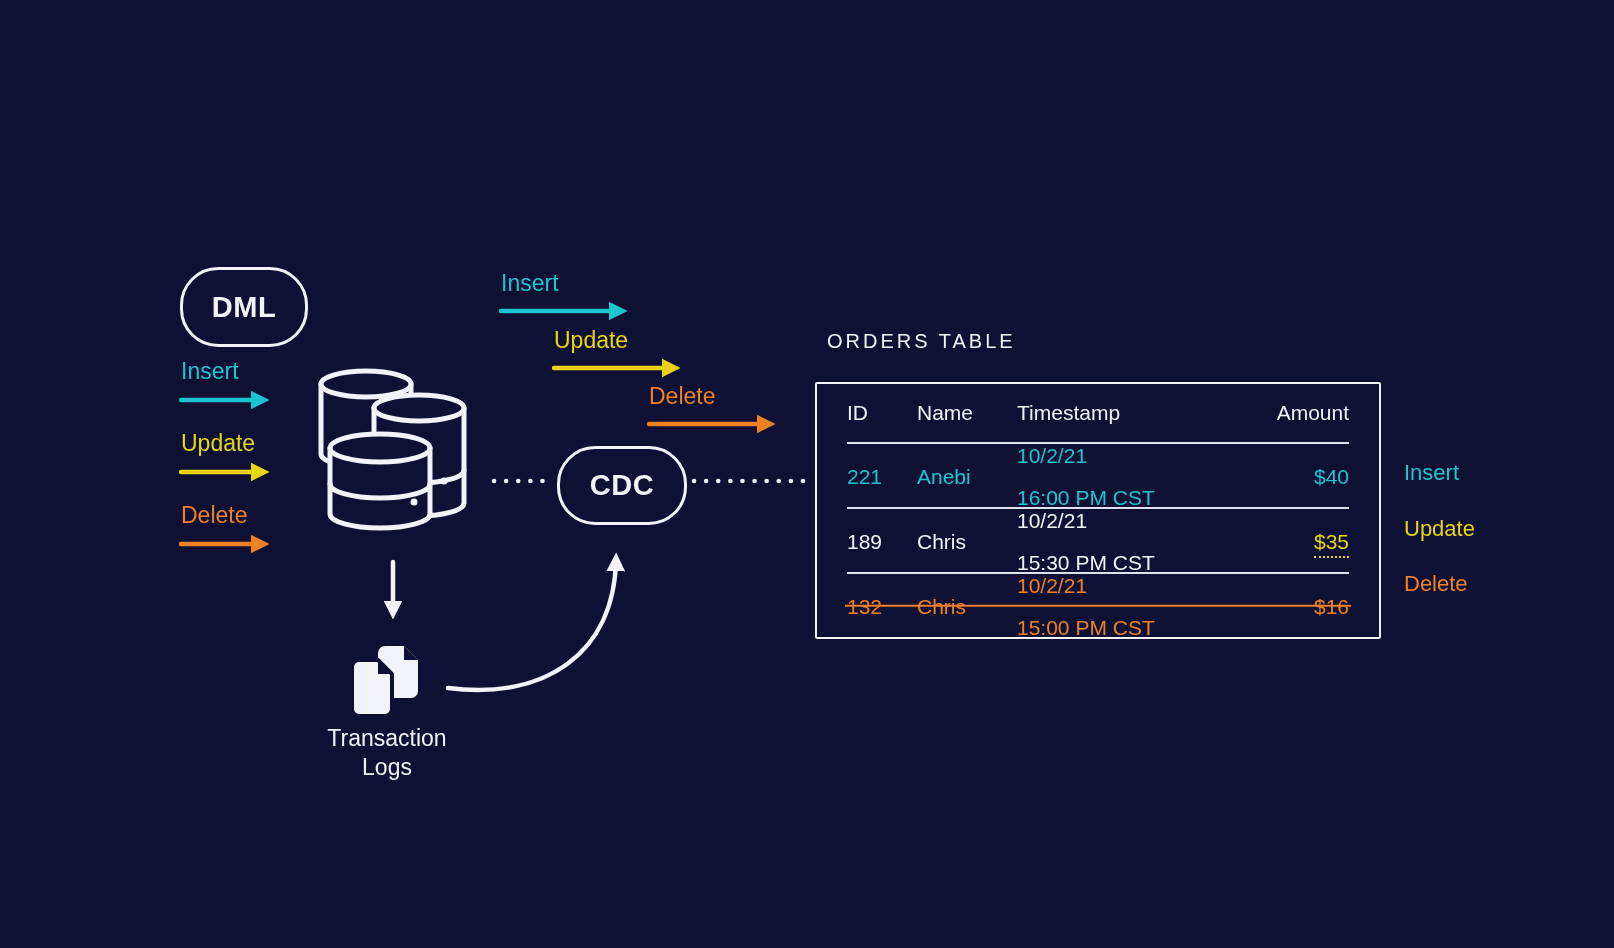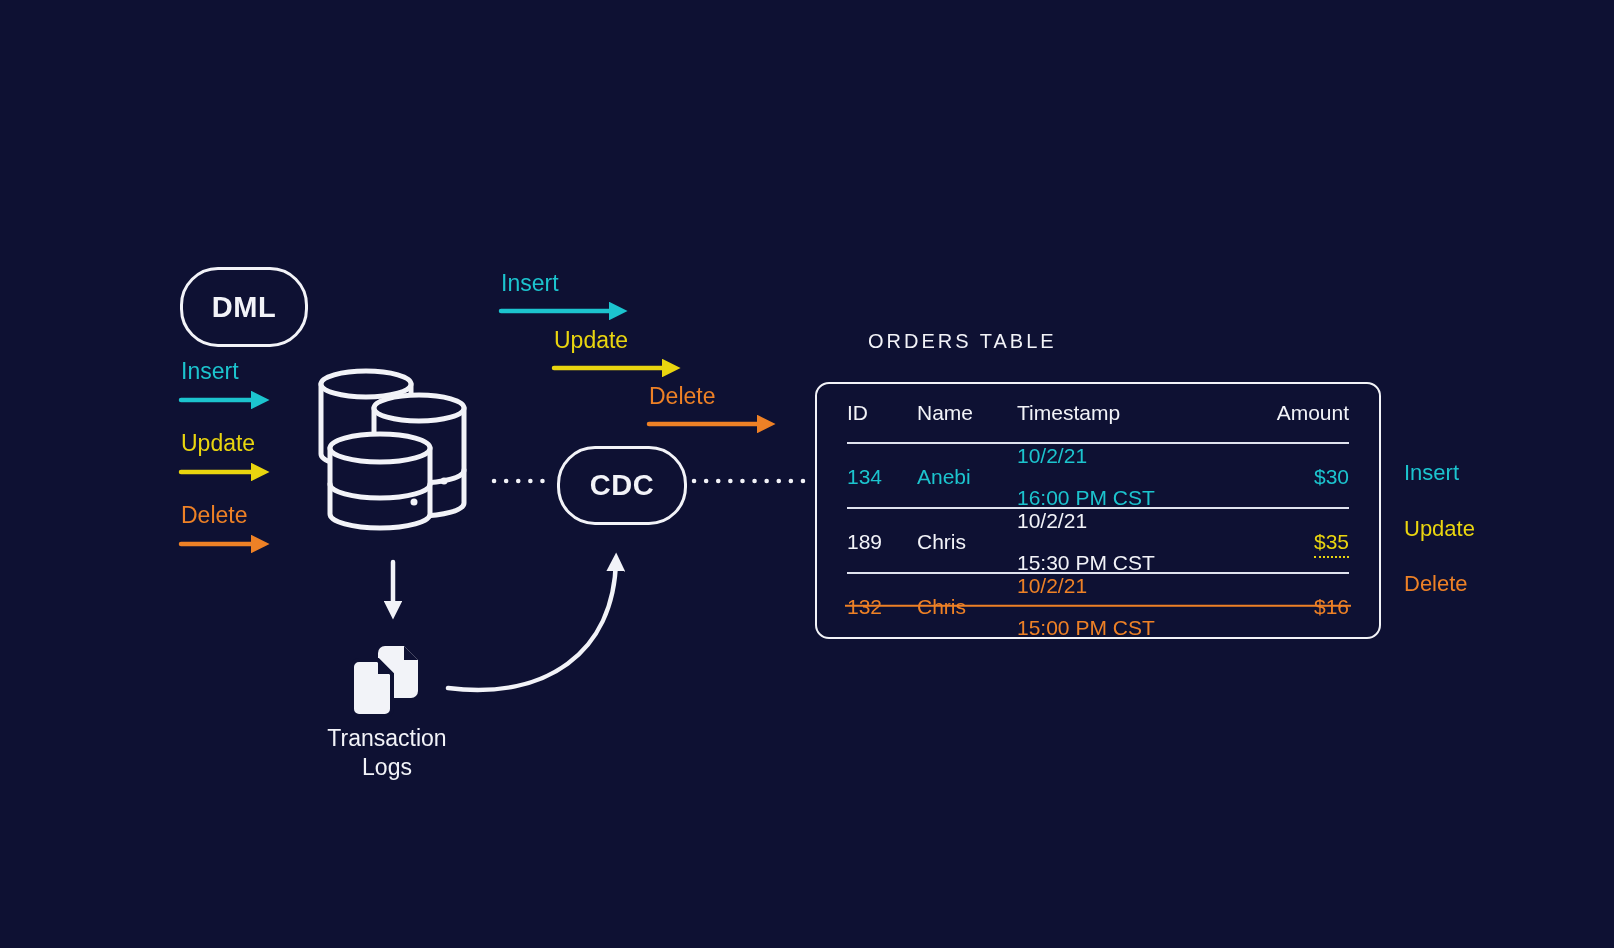--- a/index.html
+++ b/index.html
@@ -29,21 +29,21 @@
   .mf-insert{fill:var(--c-insert);} .mf-update{fill:var(--c-update);}
   .mf-delete{fill:var(--c-delete);} .mf-white{fill:var(--c-white);}
   .arrow{stroke-width:4.5;stroke-linecap:round;fill:none;}
   .dotted{stroke-width:4.5;stroke-linecap:round;stroke-dasharray:0.1 12;fill:none;}
   .icon-stroke{stroke:var(--c-white);stroke-width:5;stroke-linejoin:round;stroke-linecap:round;}
   .icon-bgfill{fill:var(--c-background);}
   .nofill{fill:none;}
 
   
   .table-title{font-size:20px;letter-spacing:3px;font-weight:500;color:var(--c-white);}
-  .table-card{border:2px solid var(--c-white);border-radius:14px;padding:0 30px;box-sizing:border-box;
+  .table-card{border:2px solid var(--c-white);border-radius:2px;padding:0 30px;box-sizing:border-box;
               background:transparent;}
   .tr{display:grid;grid-template-columns:70px 100px 1fr 110px;align-items:center;height:63px;
       position:relative;border-bottom:2px solid #dfe2ee;font-size:21px;color:var(--c-white);}
   .tr.thead{height:58px;}
   .tr:last-child{border-bottom:none;}
   .td{white-space:nowrap;}
   .td.ts{display:flex;gap:18px;flex-direction:column;}
   .td.amount{text-align:right;}
   .row-insert{color:var(--c-insert);}
   .row-delete{color:var(--c-delete);}
@@ -130,39 +130,39 @@
   </div>
 
   <div class="abs pill" style="left:557px;top:446px;width:124px;height:73px;">
     <span>CDC</span>
   </div>
 
   <div class="abs op-label c-insert" style="left:501px;top:270px;">Insert</div>
   <div class="abs op-label c-update" style="left:554px;top:327px;">Update</div>
   <div class="abs op-label c-delete" style="left:649px;top:383px;">Delete</div>
 
-  <div class="abs table-title" style="left:868px;top:330px;">ORDERS TABLE</div>
+  <div class="abs table-title" style="left:827px;top:330px;">ORDERS TABLE</div>
 
   <div class="abs table-card" style="left:815px;top:382px;width:566px;">
 
     <div class="tr thead">
       <div class="td">ID</div>
       <div class="td">Name</div>
       <div class="td">Timestamp</div>
       <div class="td amount">Amount</div>
     </div>
 
     <div class="tr row-insert">
-      <div class="td">134</div>
+      <div class="td">221</div>
       <div class="td">Anebi</div>
       <div class="td ts">
         <span>10/2/21</span>
         <span>16:00 PM CST</span>
       </div>
-      <div class="td amount">$30</div>
+      <div class="td amount">$40</div>
     </div>
 
     <div class="tr">
       <div class="td">189</div>
       <div class="td">Chris</div>
       <div class="td ts">
         <span>10/2/21</span>
         <span>15:30 PM CST</span>
       </div>
       <div class="td amount">

